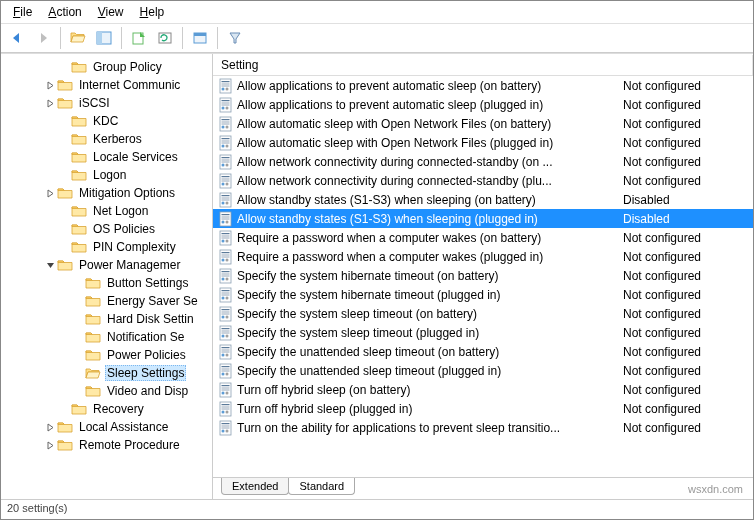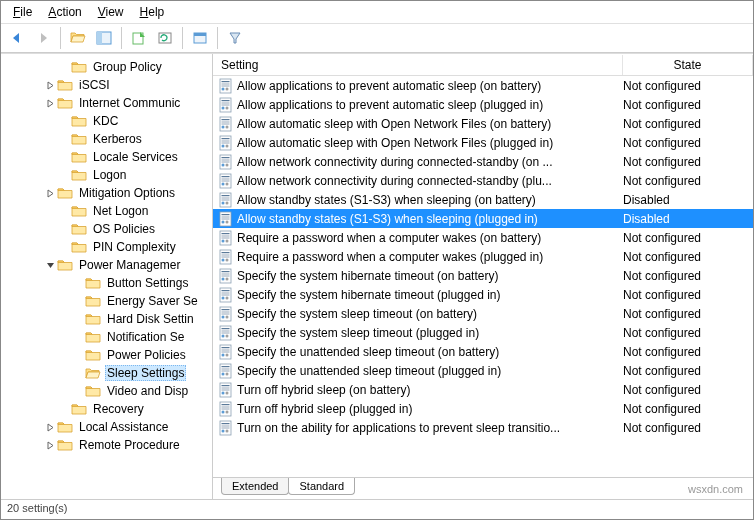--- a/index.html
+++ b/index.html
@@ -156,35 +156,35 @@
           <span class="tw"></span>
           <span class="tw"></span>
           <span class="tw">
             <svg width="9" height="9">
               <path d="M2 1 L7 4.5 L2 8 Z" fill="none" stroke="#666"></path>
             </svg>
           </span>
           <span class="folder-icon"><svg class="folderSvg" viewBox="0 0 16 13">
               <use href="#folder-closed"></use>
             </svg></span>
-          <span class="label">iSCSI</span>
+          <span class="label">Internet Communic</span>
         </div>
         <div class="tree-row">
           <span class="tw"></span>
           <span class="tw"></span>
           <span class="tw"></span>
           <span class="tw">
             <svg width="9" height="9">
               <path d="M2 1 L7 4.5 L2 8 Z" fill="none" stroke="#666"></path>
             </svg>
           </span>
           <span class="folder-icon"><svg class="folderSvg" viewBox="0 0 16 13">
               <use href="#folder-closed"></use>
             </svg></span>
-          <span class="label">Internet Communic</span>
+          <span class="label">iSCSI</span>
         </div>
         <div class="tree-row">
           <span class="tw"></span>
           <span class="tw"></span>
           <span class="tw"></span>
           <span class="tw"></span>
           <span class="tw"></span>
           <span class="folder-icon"><svg class="folderSvg" viewBox="0 0 16 13">
               <use href="#folder-closed"></use>
             </svg></span>
@@ -404,21 +404,20 @@
           </span>
           <span class="folder-icon"><svg class="folderSvg" viewBox="0 0 16 13">
               <use href="#folder-closed"></use>
             </svg></span>
           <span class="label">Remote Procedure</span>
         </div>
       </div>
     <div class="right rel">
       <div class="list-header">
         <div class="col-h col-setting">Setting</div>
-        <div class="col-h col-state">State</div>
       </div>
       <div class="list" id="list">
           <div class="list-row">
             <span class="row-icon">
               <svg width="15" height="16">
                 <use href="#policy-icon"></use>
               </svg>
             </span>
             <span class="cell-setting">Allow applications to prevent automatic sleep (on battery)</span>
             <span class="cell-state">Not configured</span>

